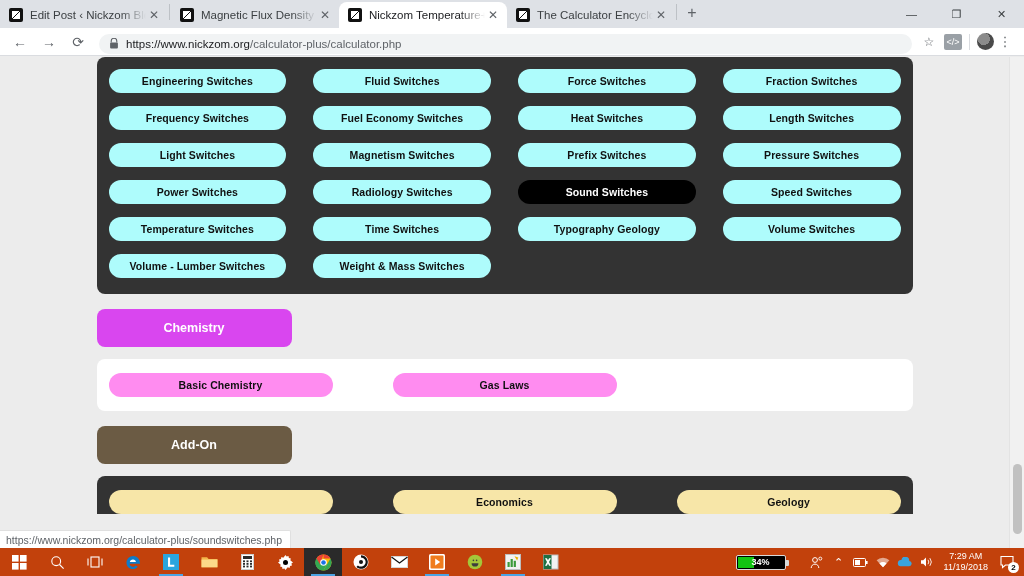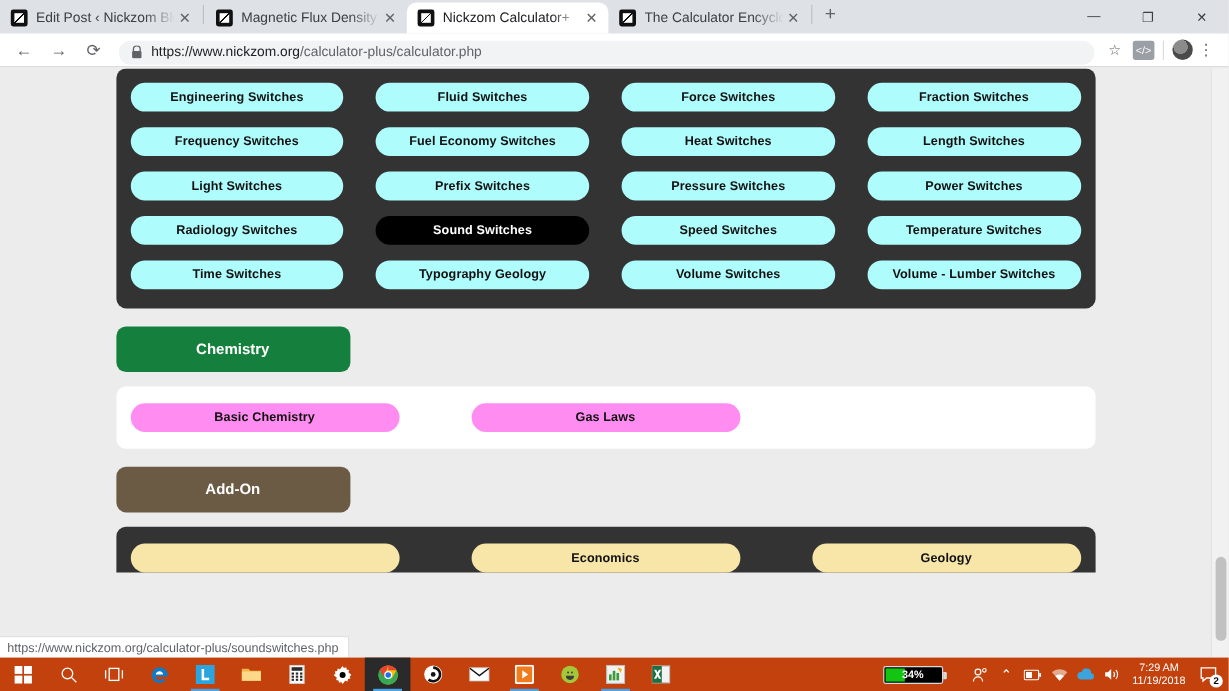--- a/index.html
+++ b/index.html
@@ -135,21 +135,21 @@
   }
   .btn.hover { background: #000; color: #fff; }
 
   .section-head {
     width: 195px; height: 38px; margin: 0 auto;
     border-radius: 8px;
     display: flex; align-items: center; justify-content: center;
     font-size: 12.5px; font-weight: bold; color: #fff;
   }
   .head-row { width: 816px; margin: 0 auto; }
-  .head-chem { background: #15803d; }
+  .head-chem { background: #d946ef; }
   .head-addon { background: #6b5b44; }
 
   .panel-white {
     width: 816px; margin: 0 auto;
     background: #fff; border-radius: 8px;
     padding: 14px 12px;
   }
   .grid3 {
     display: grid; grid-template-columns: repeat(3, 1fr); gap: 12px 60px;
   }
@@ -257,21 +257,21 @@
     <div class="tabsep"></div>
 
     <div class="tab inactive">
       <span class="favicon"></span>
       <span class="tabtitle">Magnetic Flux Density Conversio</span>
       <span class="tabclose">✕</span>
     </div>
 
     <div class="tab active">
       <span class="favicon"></span>
-      <span class="tabtitle">Nickzom Calculator+</span>
+      <span class="tabtitle">Nickzom Temperature+</span>
       <span class="tabclose">✕</span>
     </div>
 
     <div class="tab inactive">
       <span class="favicon"></span>
       <span class="tabtitle">The Calculator Encyclopedia Com</span>
       <span class="tabclose">✕</span>
     </div>
     <div class="tabsep"></div>
 
@@ -315,34 +315,36 @@
           <div class="btn">Fluid Switches</div>
           <div class="btn">Force Switches</div>
           <div class="btn">Fraction Switches</div>
 
           <div class="btn">Frequency Switches</div>
           <div class="btn">Fuel Economy Switches</div>
           <div class="btn">Heat Switches</div>
           <div class="btn">Length Switches</div>
 
           <div class="btn">Light Switches</div>
+          <div class="btn">Magnetism Switches</div>
           <div class="btn">Prefix Switches</div>
           <div class="btn">Pressure Switches</div>
 
           <div class="btn">Power Switches</div>
           <div class="btn">Radiology Switches</div>
           <div class="btn hover">Sound Switches</div>
           <div class="btn">Speed Switches</div>
 
           <div class="btn">Temperature Switches</div>
           <div class="btn">Time Switches</div>
           <div class="btn">Typography Geology</div>
           <div class="btn">Volume Switches</div>
 
           <div class="btn">Volume - Lumber Switches</div>
+          <div class="btn">Weight &amp; Mass Switches</div>
         </div>
       </div>
 
       <div class="head-row" style="margin-top:15px;">
         <div class="section-head head-chem" style="margin:0;">Chemistry</div>
       </div>
 
       <div class="panel-white" style="margin-top:12px;">
         <div class="grid3">
           <div class="btn btn-pink">Basic Chemistry</div>

